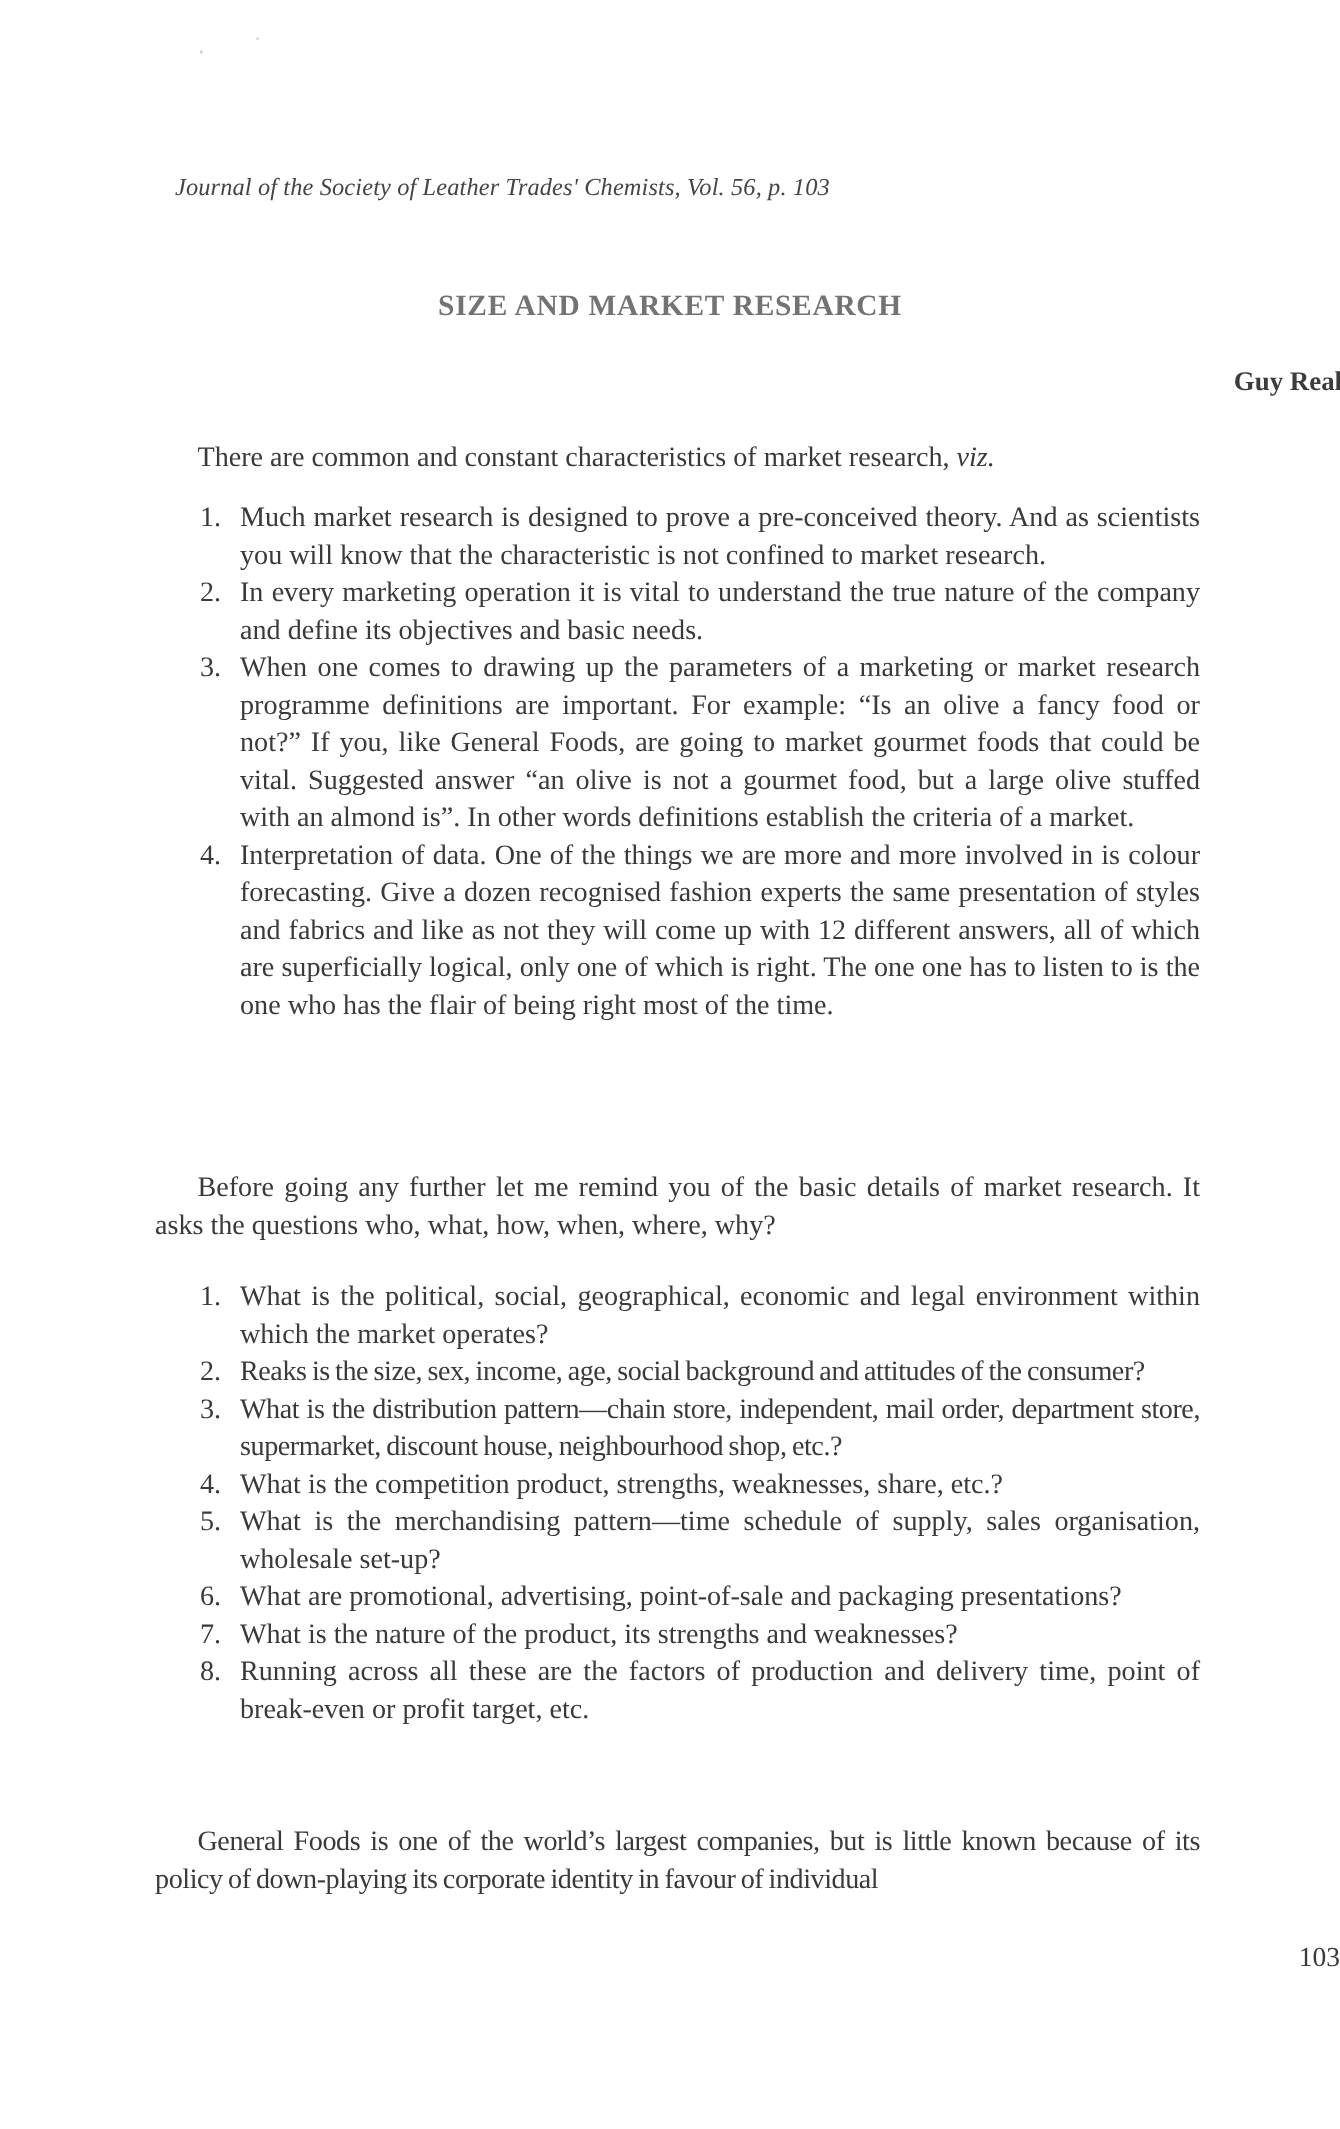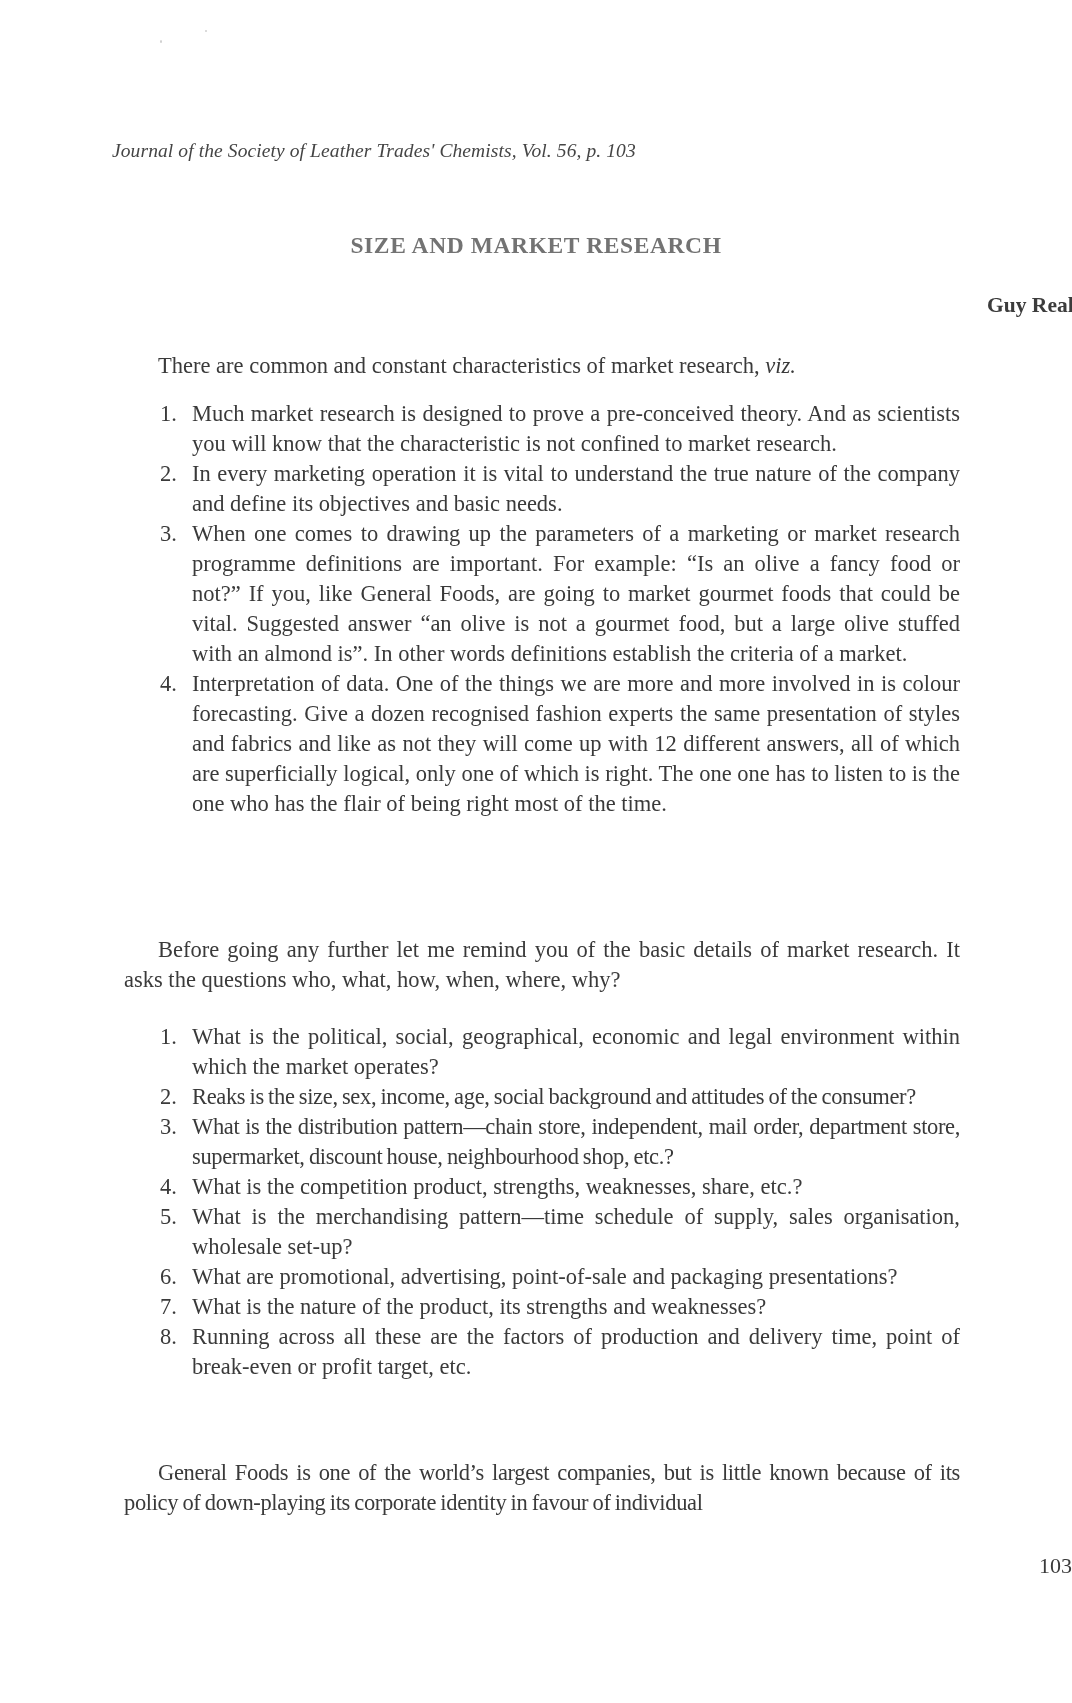--- a/index.html
+++ b/index.html
@@ -17,21 +17,21 @@
     }
     .page {
       position: absolute;
       left: 0;
       top: 0;
       width: 1072px;
       height: 1703px;
     }
     .running-head {
       position: absolute;
-      left: 112px;
+      left: 140px;
       top: 140px;
       font-style: italic;
       font-size: 19.5px;
       color: #454545;
       letter-spacing: 0.1px;
     }
     .title {
       position: absolute;
       left: 0;
       width: 1072px;

